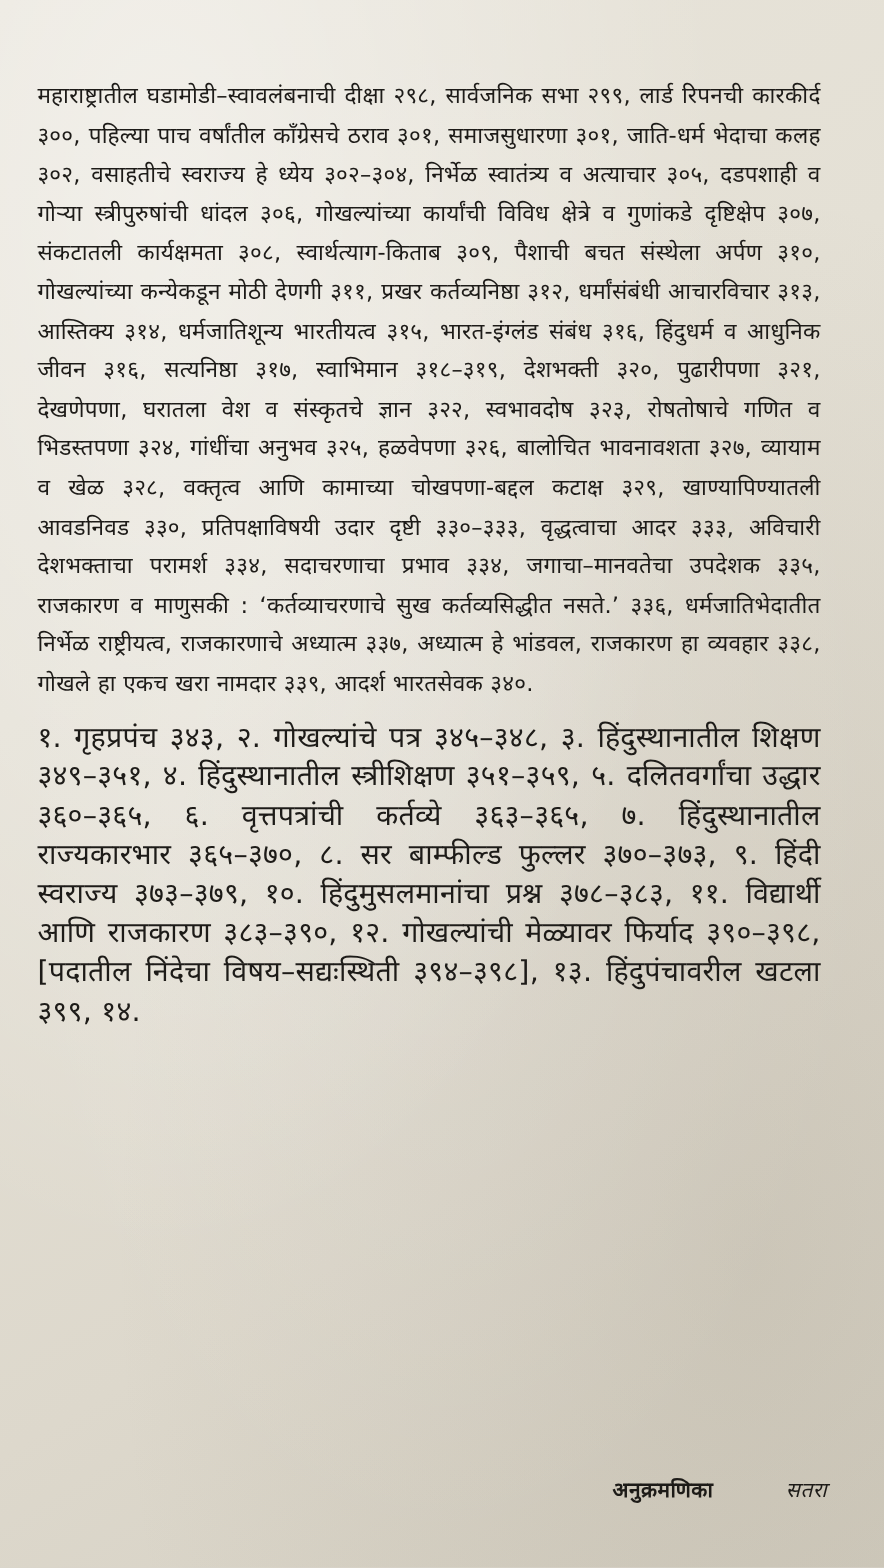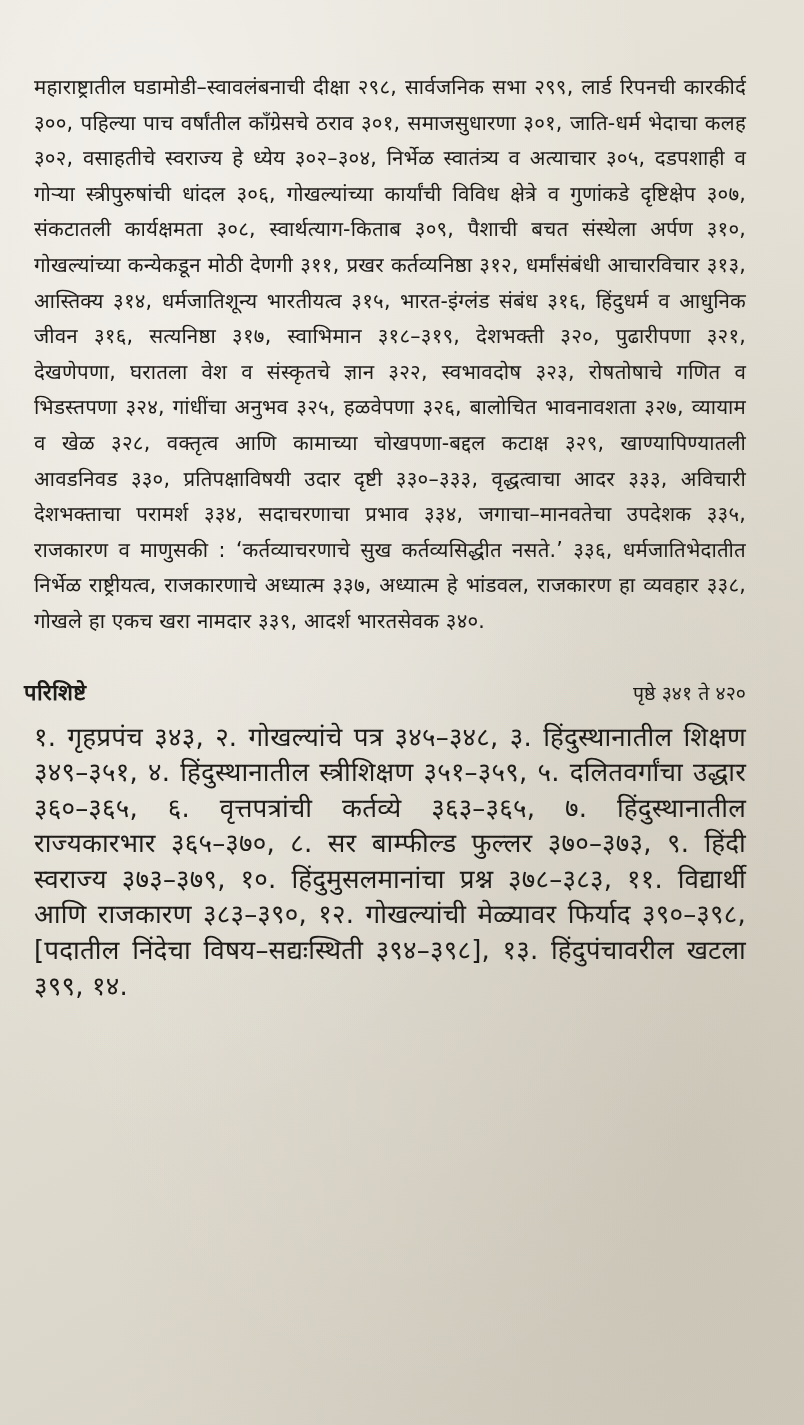--- a/index.html
+++ b/index.html
@@ -90,22 +90,22 @@
   }
 </style>
 </head>
 <body>
 
 <div class="page">
   <div class="content">
 
     <div class="toc-block devanagari">महाराष्ट्रातील घडामोडी–स्वावलंबनाची दीक्षा २९८, सार्वजनिक सभा २९९, लार्ड रिपनची कारकीर्द ३००, पहिल्या पाच वर्षांतील काँग्रेसचे ठराव ३०१, समाजसुधारणा ३०१, जाति-धर्म भेदाचा कलह ३०२, वसाहतीचे स्वराज्य हे ध्येय ३०२–३०४, निर्भेळ स्वातंत्र्य व अत्याचार ३०५, दडपशाही व गोऱ्या स्त्रीपुरुषांची धांदल ३०६, गोखल्यांच्या कार्यांची विविध क्षेत्रे व गुणांकडे दृष्टिक्षेप ३०७, संकटातली कार्यक्षमता ३०८, स्वार्थत्याग-किताब ३०९, पैशाची बचत संस्थेला अर्पण ३१०, गोखल्यांच्या कन्येकडून मोठी देणगी ३११, प्रखर कर्तव्यनिष्ठा ३१२, धर्मांसंबंधी आचारविचार ३१३, आस्तिक्य ३१४, धर्मजातिशून्य भारतीयत्व ३१५, भारत-इंग्लंड संबंध ३१६, हिंदुधर्म व आधुनिक जीवन ३१६, सत्यनिष्ठा ३१७, स्वाभिमान ३१८–३१९, देशभक्ती ३२०, पुढारीपणा ३२१, देखणेपणा, घरातला वेश व संस्कृतचे ज्ञान ३२२, स्वभावदोष ३२३, रोषतोषाचे गणित व भिडस्तपणा ३२४, गांधींचा अनुभव ३२५, हळवेपणा ३२६, बालोचित भावनावशता ३२७, व्यायाम व खेळ ३२८, वक्तृत्व आणि कामाच्या चोखपणा-बद्दल कटाक्ष ३२९, खाण्यापिण्यातली आवडनिवड ३३०, प्रतिपक्षाविषयी उदार दृष्टी ३३०–३३३, वृद्धत्वाचा आदर ३३३, अविचारी देशभक्ताचा परामर्श ३३४, सदाचरणाचा प्रभाव ३३४, जगाचा–मानवतेचा उपदेशक ३३५, राजकारण व माणुसकी : ‘कर्तव्याचरणाचे सुख कर्तव्यसिद्धीत नसते.’ ३३६, धर्मजातिभेदातीत निर्भेळ राष्ट्रीयत्व, राजकारणाचे अध्यात्म ३३७, अध्यात्म हे भांडवल, राजकारण हा व्यवहार ३३८, गोखले हा एकच खरा नामदार ३३९, आदर्श भारतसेवक ३४०.</div>
 
-    <div class="section-head">
-      <div class="section-title devanagari">परिशिष्टे</div>
-      <div class="section-range devanagari">पृष्ठे ३४१ ते ४२०</div>
-    </div>
 
     <div class="appendix-block devanagari">१. गृहप्रपंच ३४३, २. गोखल्यांचे पत्र ३४५–३४८, ३. हिंदुस्थानातील शिक्षण ३४९–३५१, ४. हिंदुस्थानातील स्त्रीशिक्षण ३५१–३५९, ५. दलितवर्गांचा उद्धार ३६०–३६५, ६. वृत्तपत्रांची कर्तव्ये ३६३–३६५, ७. हिंदुस्थानातील राज्यकारभार ३६५–३७०, ८. सर बाम्फील्ड फुल्लर ३७०–३७३, ९. हिंदी स्वराज्य ३७३–३७९, १०. हिंदुमुसलमानांचा प्रश्न ३७८–३८३, ११. विद्यार्थी आणि राजकारण ३८३–३९०, १२. गोखल्यांची मेळ्यावर फिर्याद ३९०–३९८, [पदातील निंदेचा विषय–सद्यःस्थिती ३९४–३९८], १३. हिंदुपंचावरील खटला ३९९, १४.</div>
 
   </div>
 
+  <div class="footer devanagari">
+    <div class="foot-left">अनुक्रमणिका</div>
+    <div class="foot-right">सतरा</div>
+  </div>
 </div>
 
 </body></html>

